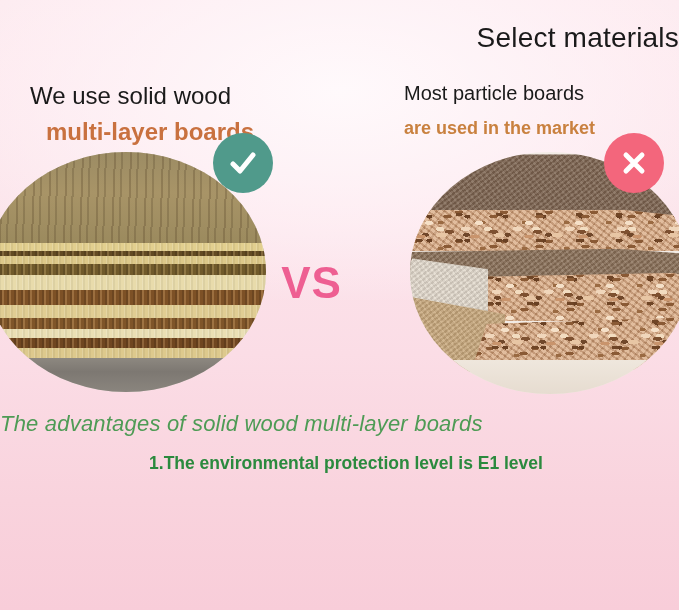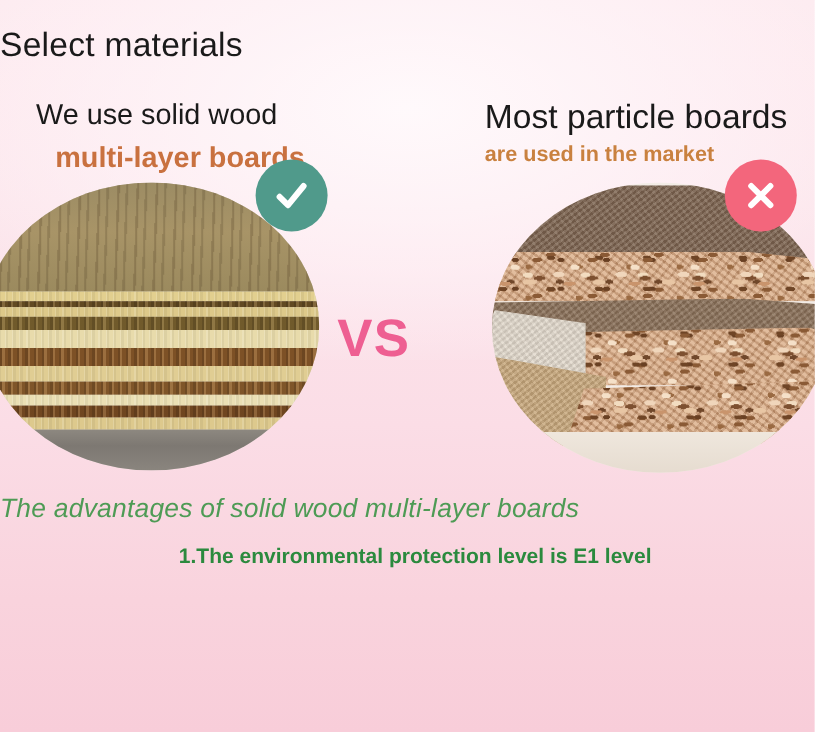--- a/index.html
+++ b/index.html
@@ -26,39 +26,39 @@
     transform: translateX(-50%);
     background: radial-gradient(ellipse at center, rgba(255,250,252,0.95) 0%, rgba(255,245,249,0.55) 45%, rgba(255,240,246,0.0) 75%);
     pointer-events: none;
   }
 
   .title {
     position: absolute;
     left: 0;
     top: 22px;
     width: 679px;
-    text-align: left;
+    text-align: right;
     font-size: 28px;
     color: #1a1a1a;
     letter-spacing: 0.2px;
   }
 
   .head-left {
     position: absolute;
     left: 30px;
     top: 82px;
     font-size: 24px;
     color: #1a1a1a;
     white-space: nowrap;
   }
   .head-right {
     position: absolute;
     left: 404px;
     top: 82px;
-    font-size: 28px;
+    font-size: 20px;
     color: #1a1a1a;
     white-space: nowrap;
   }
   .sub-left {
     position: absolute;
     left: 46px;
     top: 118px;
     font-size: 24px;
     font-weight: bold;
     color: #c9713f;

